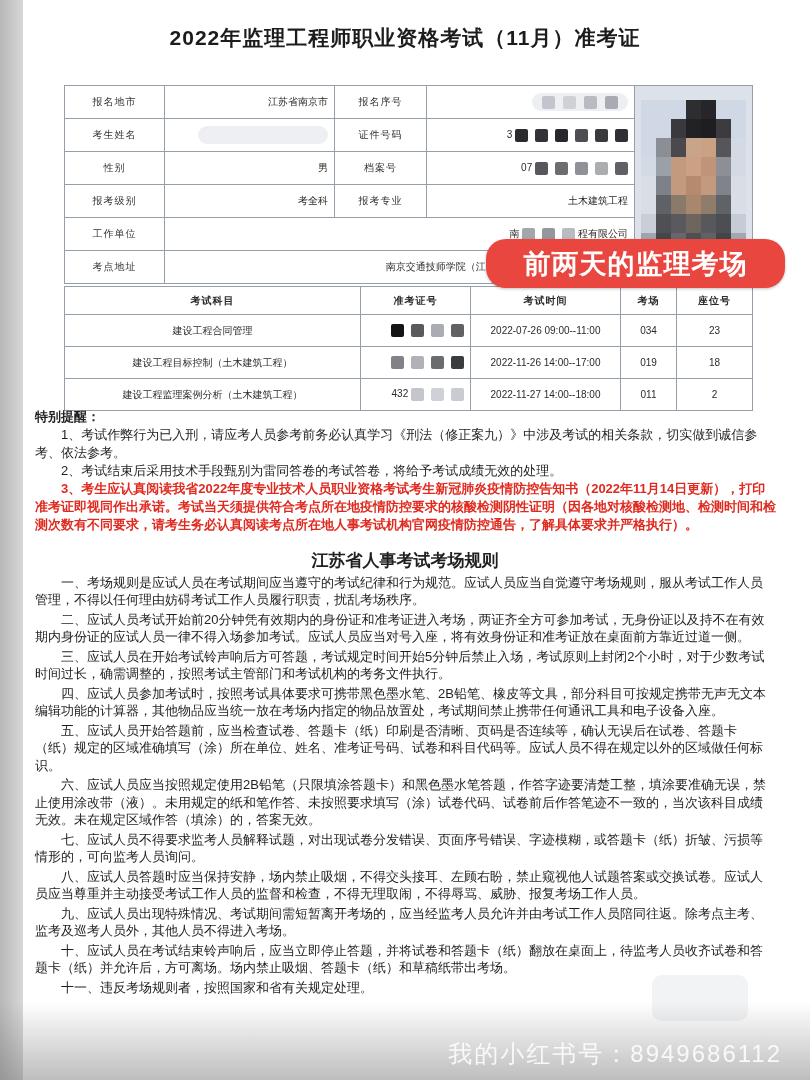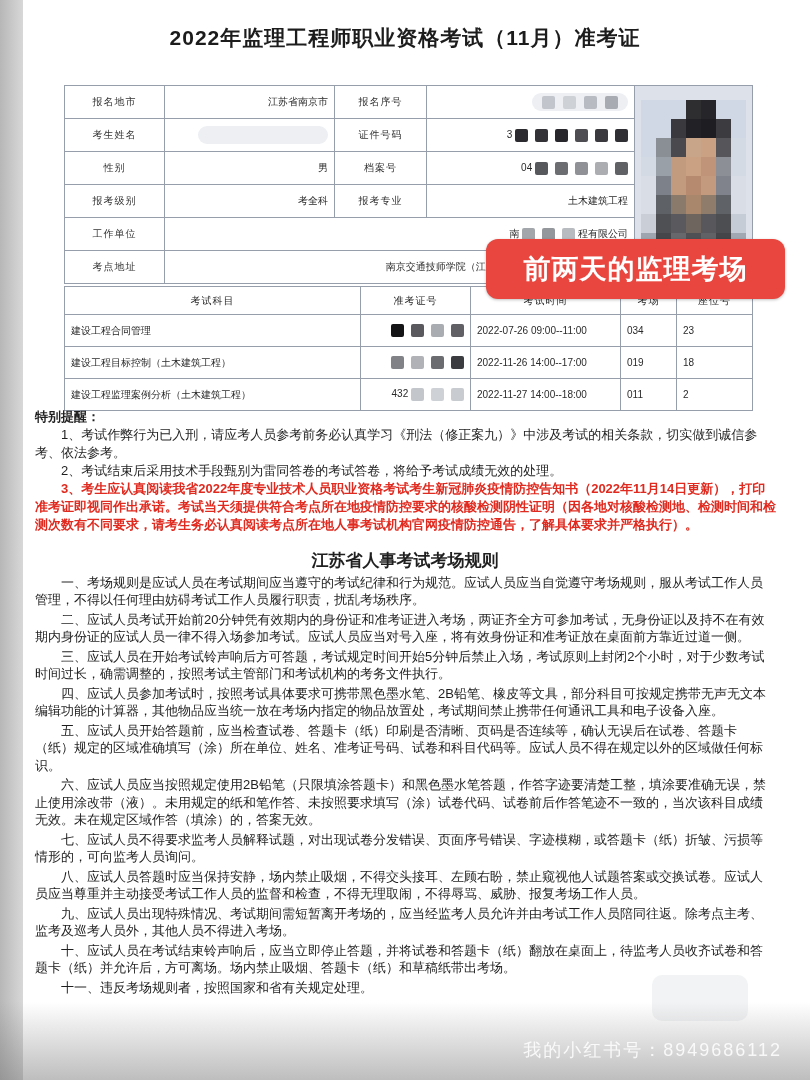--- a/index.html
+++ b/index.html
@@ -15,22 +15,22 @@
   td, th { border:1px solid #969eab; font-size:10px; color:#2a2a2a; padding:0 6px;
            overflow:hidden; white-space:nowrap; font-weight:normal; }
   .info-table { left:64px; top:85px; width:688px; }
   .info-table td { height:32px; }
   .lbl { text-align:center; letter-spacing:1px; color:#333; }
   .val { text-align:right; }
   .photo-cell { background:#dce1ea; padding:0; vertical-align:top; }
   .photo-mosaic { display:grid; grid-template-columns:repeat(7,1fr); grid-auto-rows:19px;
                   width:105px; margin:14px auto 0; }
   .sched-table { left:64px; top:286px; width:688px; }
-  .sched-table th { height:27px; letter-spacing:1px; }
-  .sched-table td { height:31px; }
+  .sched-table th { height:27px; letter-spacing:1px;font-weight:bold; }
+  .sched-table td { height:31px; text-align:center; }
   .sched-table td.tk { text-align:right; }
 
   
   .pill { display:inline-flex; align-items:center; gap:8px; height:18px; border-radius:9px;
           background:#edeff3; padding:0 10px; vertical-align:middle; }
   .pill.wide { width:110px; }
   .blocks { display:inline-flex; align-items:center; gap:7px; vertical-align:middle; }
   .blk { display:inline-block; width:13px; height:13px; border-radius:2px; }
 
   
@@ -39,32 +39,32 @@
   .notice p { margin:0; text-indent:2em; }
   .notice .head { text-indent:0; font-weight:bold; }
   .notice .red { color:var(--alert-red,#e02a1f); font-weight:bold; }
 
   .rules { position:absolute; left:33px; top:552px; width:744px; font-size:13px;
            line-height:17.5px; color:#1f1f1f; }
   .rules .rules-title { text-align:center; font-size:17px; font-weight:bold; margin-bottom:4px; }
   .rules p { margin:2px; text-indent:2em; }
 
   
-  .sticker { position:absolute; left:486px; top:239px; width:299px; height:60px;
-             background:var(--sticker-bg,#e8463e); border-radius:12px; color:#fff;
+  .sticker { position:absolute; left:486px; top:239px; width:299px; height:49px;
+             background:var(--sticker-bg,#e8463e); border-radius:20px; color:#fff;
              font-size:27px; font-weight:bold; letter-spacing:1px;
              display:flex; align-items:center; justify-content:center;
              box-shadow:0 1px 3px rgba(0,0,0,0.25); }
 
   
   .bottom-shade { position:absolute; left:0; bottom:0; width:100%; height:78px;
                   background:linear-gradient(to bottom, rgba(110,110,110,0) 0%, rgba(110,110,110,0.45) 100%); }
   .wm-blob { position:absolute; left:652px; top:975px; width:96px; height:46px; border-radius:10px;
              background:rgba(185,188,196,0.18); }
-  .wm-text { position:absolute; right:28px; top:1038px; font-size:18px; letter-spacing:2px;
+  .wm-text { position:absolute; right:28px; top:1038px; font-size:24px; letter-spacing:2px;
              color:rgba(255,255,255,0.85); }
 </style>
 </head>
 <body>
 
 <div class="screen">
   <div class="left-strip"></div>
 
   <div class="page-title">2022年监理工程师职业资格考试（11月）准考证</div>
 
@@ -165,21 +165,21 @@
               <span class="blk" style="background: rgb(40, 40, 44);"></span>
               <span class="blk" style="background: rgb(78, 78, 82);"></span>
               <span class="blk" style="background: rgb(58, 58, 62);"></span>
               <span class="blk" style="background: rgb(48, 48, 52);"></span>
             </span></td>
     </tr>
     <tr>
       <td class="lbl">性别</td>
       <td class="val">男</td>
       <td class="lbl">档案号</td>
-      <td class="val"><span>04</span> <span class="blocks">
+      <td class="val"><span>07</span> <span class="blocks">
               <span class="blk" style="background: rgb(86, 88, 92);"></span>
               <span class="blk" style="background: rgb(107, 109, 113);"></span>
               <span class="blk" style="background: rgb(143, 145, 150);"></span>
               <span class="blk" style="background: rgb(171, 173, 177);"></span>
               <span class="blk" style="background: rgb(95, 97, 101);"></span>
             </span></td>
     </tr>
     <tr>
       <td class="lbl">报考级别</td>
       <td class="val">考全科</td>

